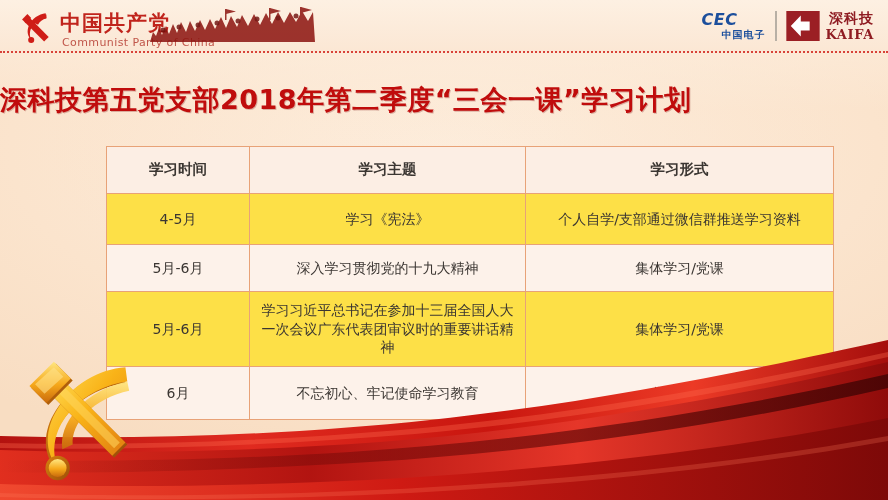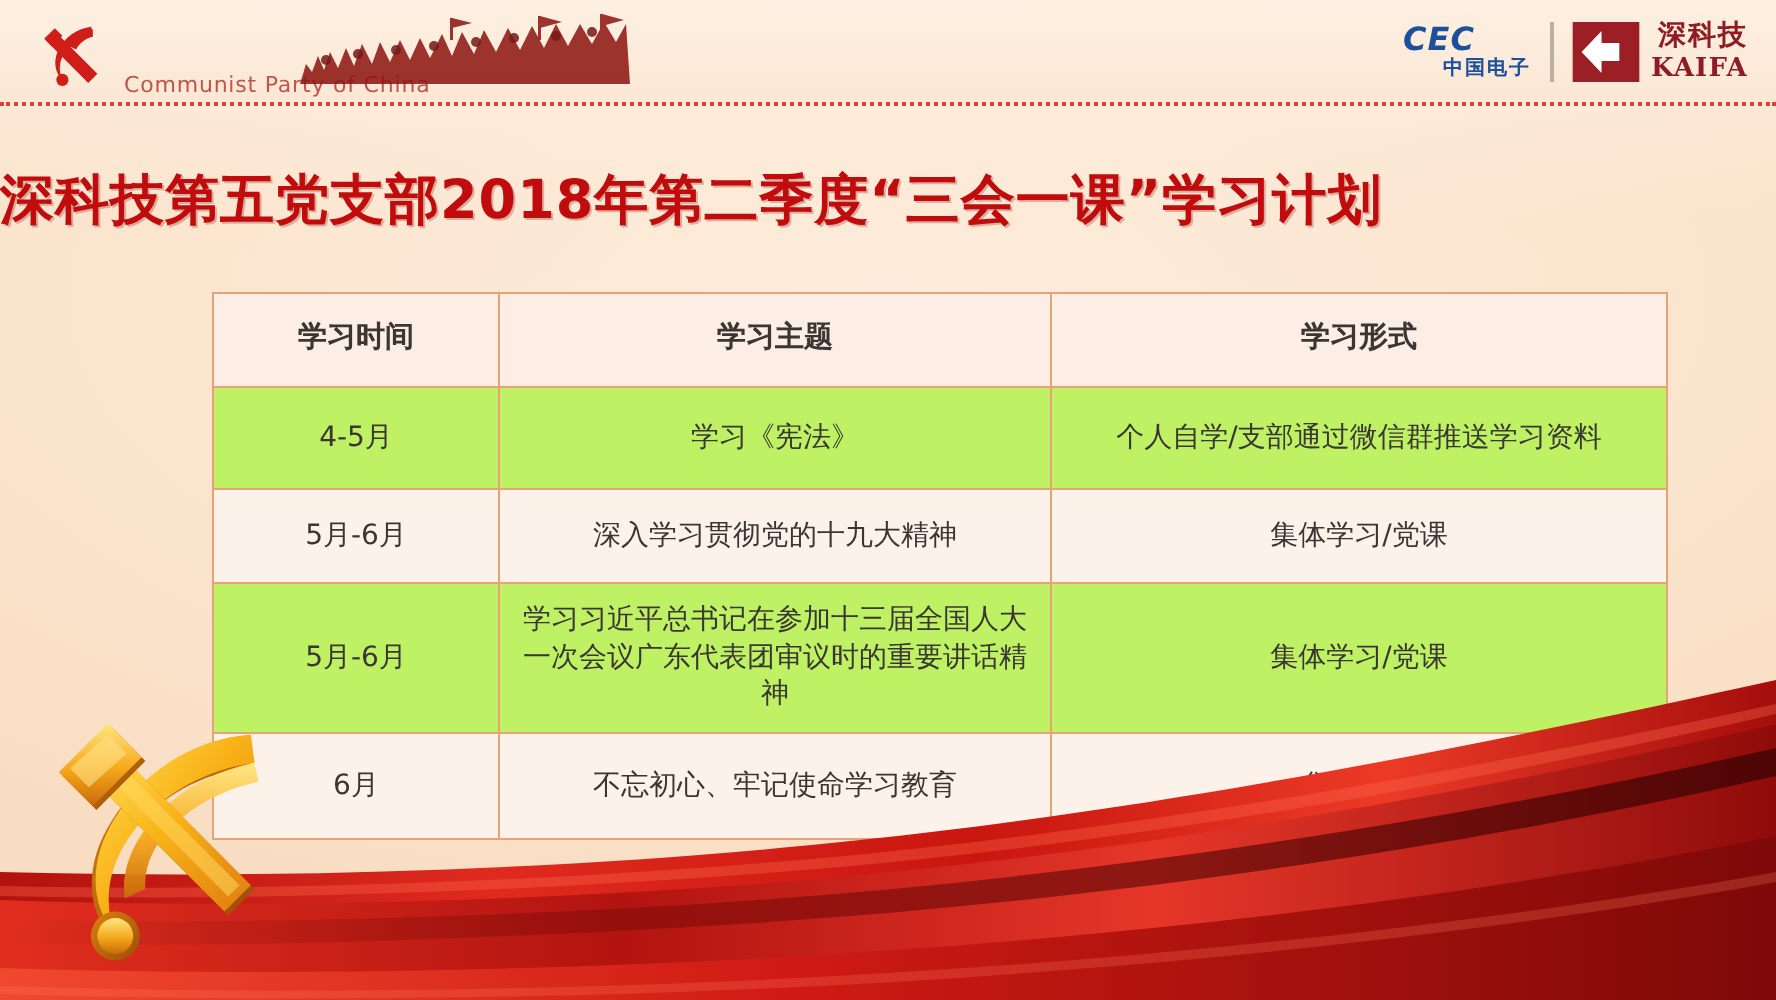--- a/index.html
+++ b/index.html
@@ -177,21 +177,21 @@
     padding: 6px 8px;
     font-family: "DejaVu Sans", "Liberation Sans", sans-serif;
   }
   table.plan th {
     font-weight: bold;
     font-size: 14.5px;
     height: 34px;
     background: #fceee4;
   }
   table.plan tr.band-light td { background: #fdf2ea; }
-  table.plan tr.band-dark  td { background: #bef264; }
+  table.plan tr.band-dark  td { background: #fde047; }
 
   .col-time  { width: 126px; }
   .col-topic { width: 259px; }
   .col-form  { width: 291px; }
 
   .row-h1 td { height: 38px; }
   .row-h2 td { height: 34px; }
   .row-h3 td { height: 62px; }
   .row-h4 td { height: 40px; }
 
@@ -224,20 +224,21 @@
     <svg class="emblem-sm" viewBox="0 0 100 100">
       <g fill="#cf1d17">
         <path d="M78 14 C 60 16, 42 28, 34 46 C 28 60, 30 74, 40 84 C 34 70, 36 56, 46 45 C 55 35, 67 29, 80 27 Z"></path>
         <path d="M80 27 C 70 30, 62 36, 58 44 L 50 40 C 56 28, 68 20, 80 17 Z"></path>
         <path d="M22 36 L 34 24 L 86 76 L 74 88 Z"></path>
         <path d="M16 30 L 30 16 L 40 26 L 26 40 Z"></path>
         <circle cx="40" cy="84" r="8"></circle>
       </g>
     </svg>
 
+    <div class="brand-cn">中国共产党</div>
     <div class="brand-en">Communist Party of China</div>
 
     <svg class="relief" viewBox="0 0 330 72" preserveAspectRatio="none">
       <g fill="#8c1410" opacity="0.9">
         <path d="M0 72 L6 52 L12 60 L18 44 L24 58 L30 40 L38 56 L46 36 L54 54 L62 32 L72 52 L80 30 L90 50 L100 28 L110 48 L120 26 L130 46 L142 22 L152 44 L162 20 L174 42 L184 18 L196 40 L208 16 L220 38 L232 14 L244 36 L256 12 L268 34 L280 12 L292 32 L304 10 L316 30 L326 12 L330 72 Z"></path>
         <rect x="150" y="6" width="3" height="22"></rect>
         <rect x="238" y="4" width="3" height="24"></rect>
         <rect x="300" y="2" width="3" height="26"></rect>
         <path d="M152 6 L172 11 L152 16 Z"></path>
         <path d="M240 4 L262 10 L240 16 Z"></path>

